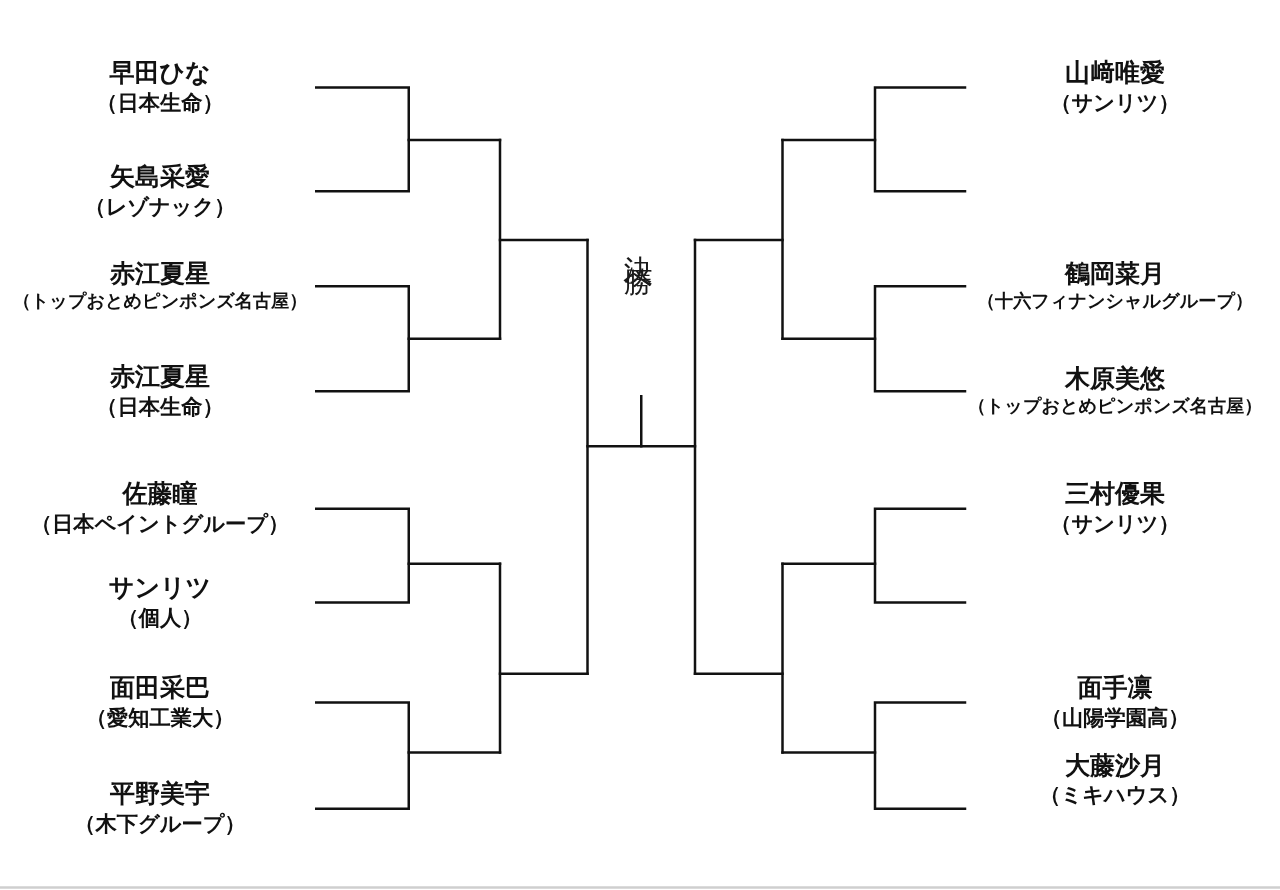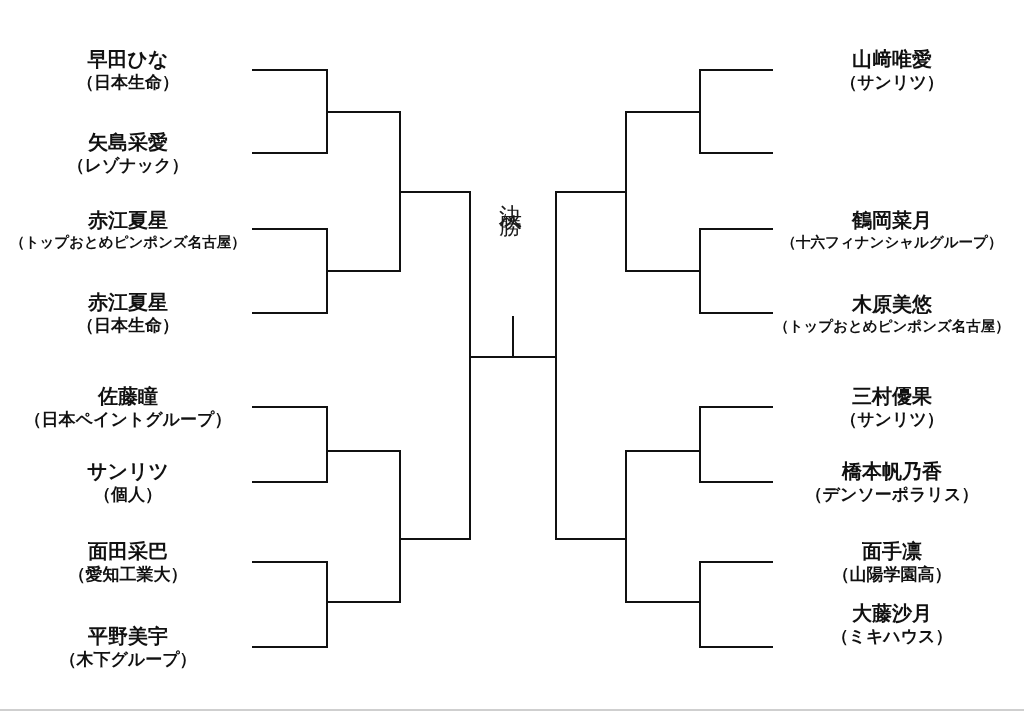--- a/index.html
+++ b/index.html
@@ -142,24 +142,20 @@
     <span class="affil small">（十六フィナンシャルグループ）</span>
   </div>
   <div class="player col-right" style="top:313px">
     <span class="name">木原美悠</span>
     <span class="affil small">（トップおとめピンポンズ名古屋）</span>
   </div>
   <div class="player col-right" style="top:407px">
     <span class="name">三村優果</span>
     <span class="affil">（サンリツ）</span>
   </div>
-  <div class="player col-right" style="top:482px">
-    <span class="name">橋本帆乃香</span>
-    <span class="affil">（デンソーポラリス）</span>
-  </div>
   <div class="player col-right" style="top:562px">
     <span class="name">面手凛</span>
     <span class="affil">（山陽学園高）</span>
   </div>
   <div class="player col-right" style="top:624px">
     <span class="name">大藤沙月</span>
     <span class="affil">（ミキハウス）</span>
   </div>
 
 </div>

